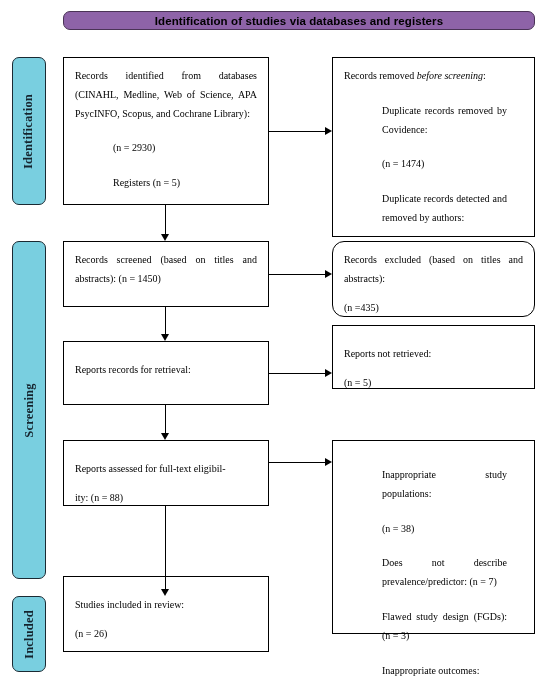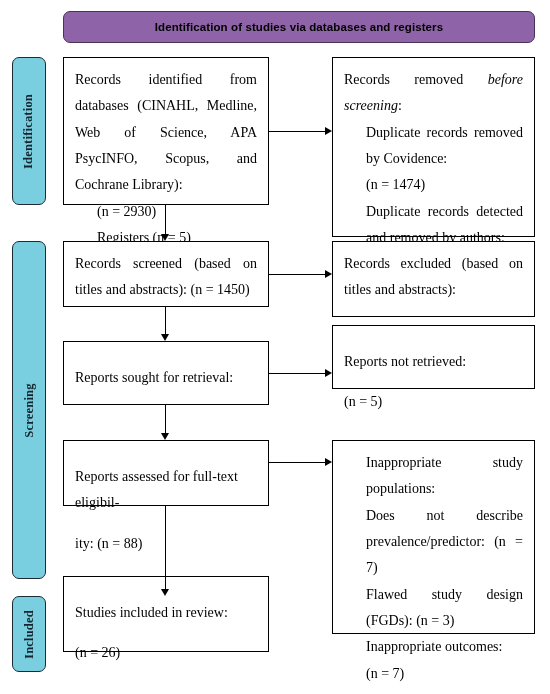--- a/index.html
+++ b/index.html
@@ -18,21 +18,21 @@
     background: #ffffff;
     overflow: hidden;
   }
 
   
   .banner {
     position: absolute;
     left: 63px;
     top: 11px;
     width: 472px;
-    height: 32px;
+    height: 19px;
     background: #8e63a8;
     border: 1px solid #4a3356;
     border-radius: 7px;
     box-sizing: border-box;
     display: flex;
     align-items: center;
     justify-content: center;
   }
   .banner-text {
     font-family: "Liberation Sans", sans-serif;
@@ -68,35 +68,35 @@
   #stage-screening     { top: 241px;  height: 338px; }
   #stage-included      { top: 596px;  height: 76px; }
 
   
   .box {
     position: absolute;
     box-sizing: border-box;
     border: 1.6px solid #000000;
     background: #ffffff;
     padding: 9px 11px 8px 11px;
-    font-size: 14px;
+    font-size: 10px;
     line-height: 1.88;
   }
   .box.left  { left: 63px;  width: 206px; }
   .box.right { left: 332px; width: 203px; }
 
   .just { text-align: justify; text-align-last: left; margin: 0; }
-  .indent { padding-left: 22px; margin: 0; }
+  .indent { padding-left: 22px; margin: 16px; }
   .indent.just { text-align: justify; text-align-last: left; }
   .ital { font-style: italic; }
 
   #box-identified      { top: 57px;  height: 148px; }
   #box-removed         { top: 57px;  height: 180px; }
   #box-screened        { top: 241px;  height: 66px; }
-  #box-excluded-titles { top: 241px;  height: 76px; }
+  #box-excluded-titles { top: 241px;  height: 76px; border-radius: 12px; }
   #box-sought          { top: 341px;  height: 64px; }
   #box-not-retrieved   { top: 325px;  height: 64px; }
   #box-assessed        { top: 440px;  height: 66px; }
   #box-reports-excl    { top: 440px;  height: 194px; }
   #box-included        { top: 576px;  height: 76px; }
 
   
   .hline {
     position: absolute;
     height: 0;
@@ -178,35 +178,36 @@
   <div class="box left" id="box-screened">
     <p class="just">Records screened (based on titles and abstracts): (n = 1450)</p>
   </div>
 
   <div class="box right" id="box-excluded-titles">
     <p class="just">Records excluded (based on titles and abstracts):</p>
     <p>(n =435)</p>
   </div>
 
   <div class="box left" id="box-sought">
-    <p>Reports sought for retrieval:</p>
+    <p>Reports records for retrieval:</p>
   </div>
 
   <div class="box right" id="box-not-retrieved">
     <p>Reports not retrieved:</p>
     <p>(n = 5)</p>
   </div>
 
   <div class="box left" id="box-assessed">
     <p>Reports assessed for full-text eligibil-</p>
     <p>ity: (n = 88)</p>
   </div>
 
   <div class="box right" id="box-reports-excl">
     <p class="indent just">Inappropriate study populations:</p>
+    <p class="indent">(n = 38)</p>
     <p class="indent just">Does not describe prevalence/predictor: (n = 7)</p>
     <p class="indent just">Flawed study design (FGDs): (n = 3)</p>
     <p class="indent">Inappropriate outcomes:</p>
     <p class="indent">(n = 7)</p>
   </div>
 
   <div class="box left" id="box-included">
     <p>Studies included in review:</p>
     <p>(n = 26)</p>
   </div>

